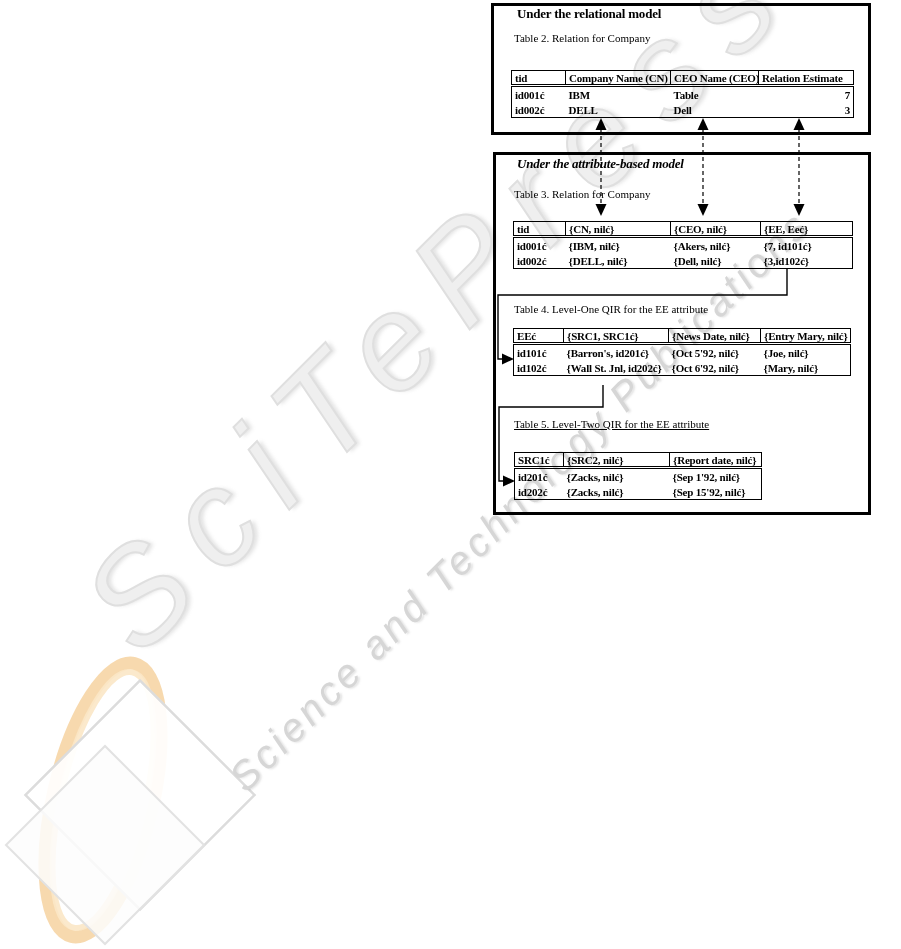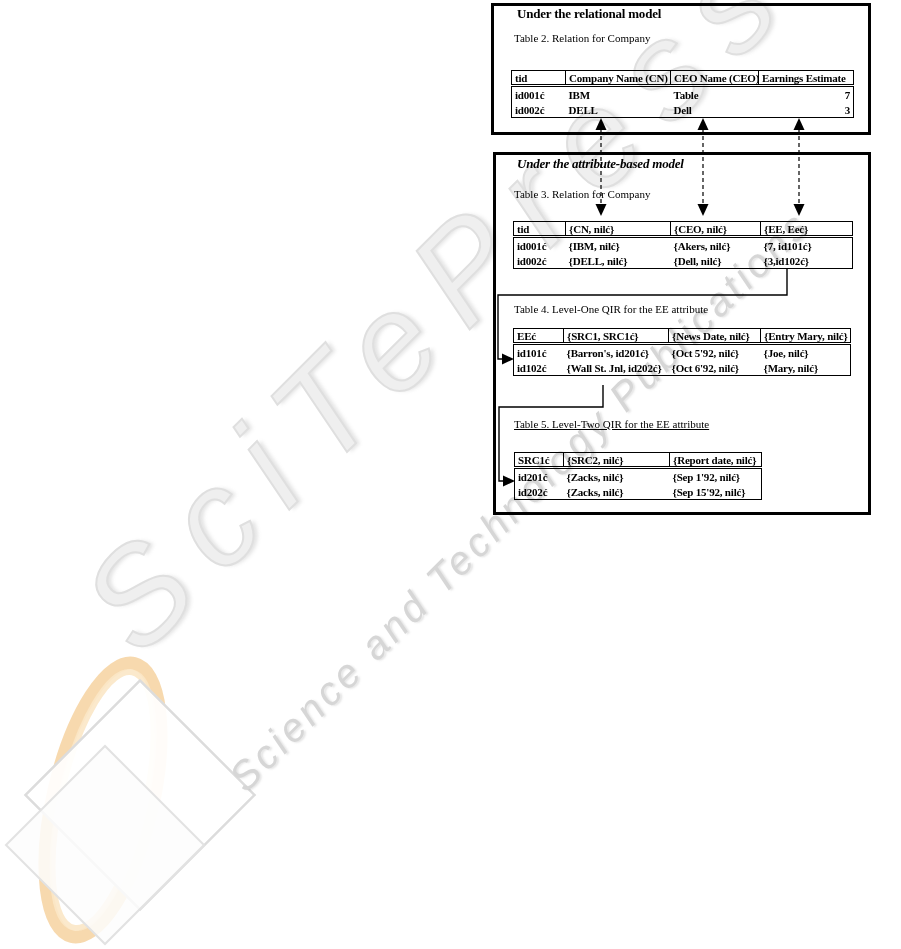--- a/index.html
+++ b/index.html
@@ -76,21 +76,21 @@
         <col style="width:54px">
         <col style="width:105px">
         <col style="width:88px">
         <col style="width:95px">
       </colgroup>
     <tbody>
         <tr>
       <th>tid</th>
       <th>Company Name (CN)</th>
       <th>CEO Name (CEO)</th>
-      <th>Earnings Estimate</th>
+      <th>Relation Estimate</th>
     </tr>
     <tr>
       <td>id001ć</td>
       <td>IBM</td>
       <td>Table</td>
       <td class="num">7</td>
     </tr>
     <tr>
       <td>id002ć</td>
       <td>DELL</td>

